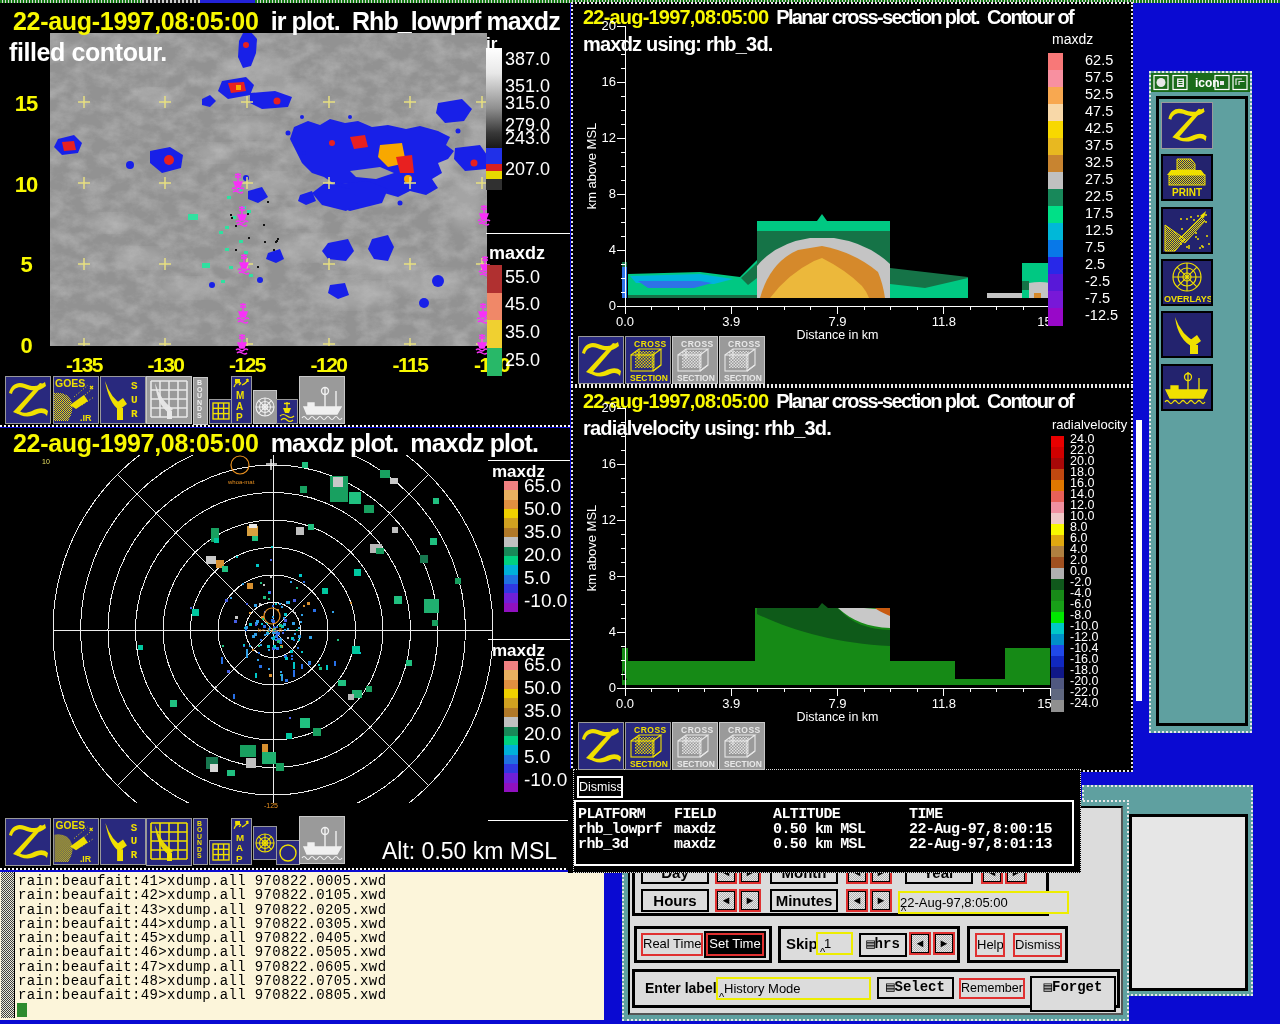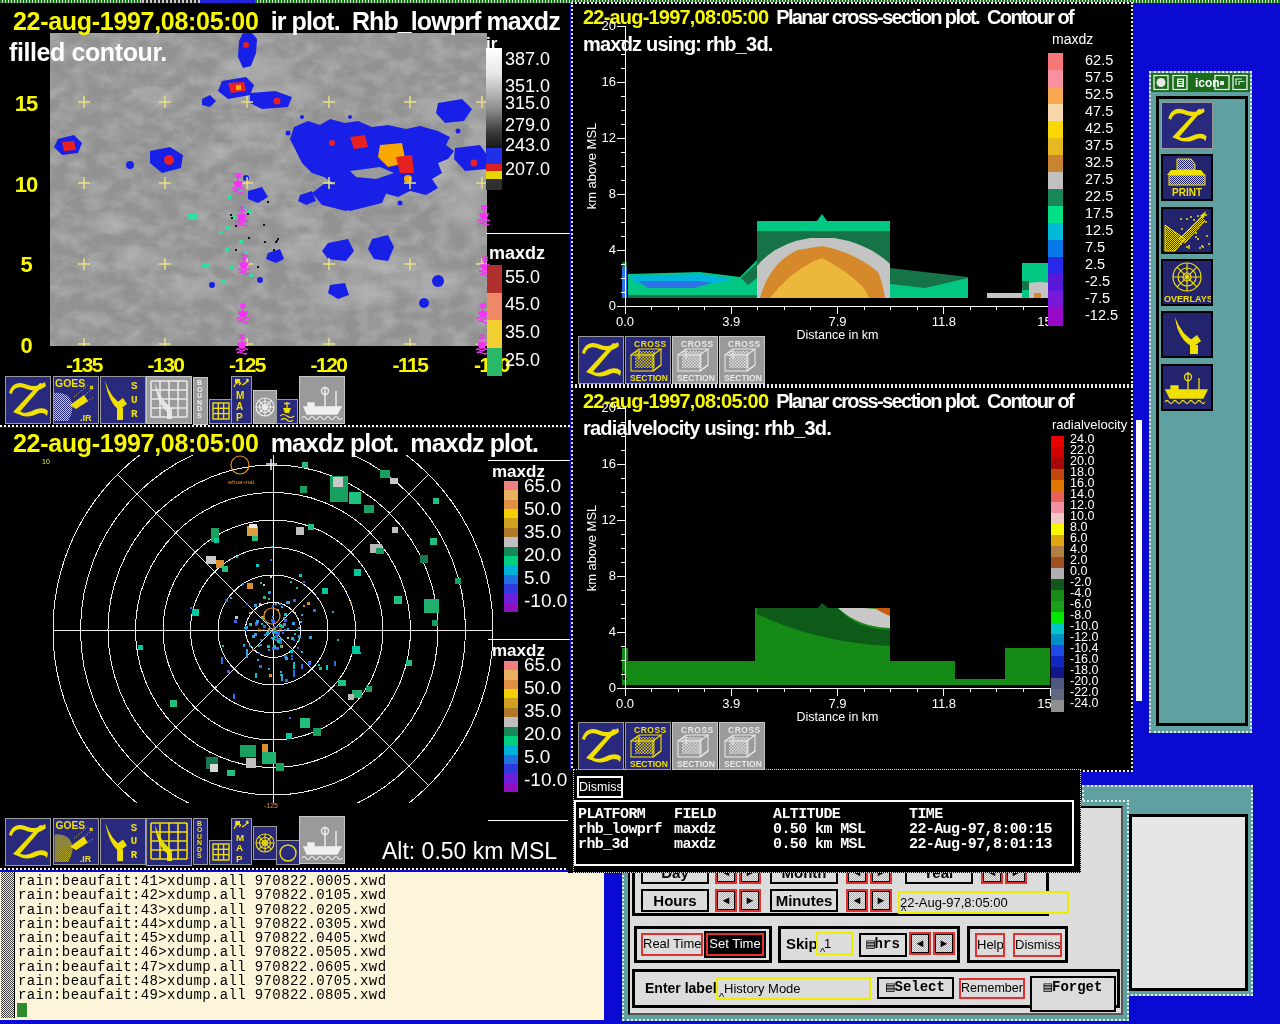--- a/index.html
+++ b/index.html
@@ -250,21 +250,21 @@
 <div class="ttl" style="left:486px;top:34px;font-size:17px;font-weight:bold">ir</div>
 <div class="abs" style="left:486px;top:48px;width:16px;height:100px;background:linear-gradient(180deg,#fff 0%,#e8e8e8 25%,#909090 60%,#383838 85%,#181818 100%)"></div>
 <div class="abs" style="left:486px;top:148px;width:16px;height:16px;background:#2030E8"></div>
 <div class="abs" style="left:486px;top:164px;width:16px;height:7px;background:#D82020"></div>
 <div class="abs" style="left:486px;top:171px;width:16px;height:8px;background:#E8D800"></div>
 <div class="abs" style="left:486px;top:179px;width:16px;height:11px;background:#303030"></div>
 <div class="abs" style="left:505px;top:49px;font-size:18px;color:#fff">387.0</div>
 <div class="abs" style="left:505px;top:76px;font-size:18px;color:#fff">351.0</div>
 <div class="abs" style="left:505px;top:93px;font-size:18px;color:#fff">315.0</div>
 <div class="abs" style="left:505px;top:115px;font-size:18px;color:#fff">279.0</div>
-<div class="abs" style="left:505px;top:135px;font-size:18px;color:#fff">243.0</div>
+<div class="abs" style="left:505px;top:128px;font-size:18px;color:#fff">243.0</div>
 <div class="abs" style="left:505px;top:159px;font-size:18px;color:#fff">207.0</div>
 <div class="abs" style="left:486px;top:233px;width:84px;height:1px;background:#fff"></div>
 <div class="ttl" style="left:489px;top:243px;font-size:18px">maxdz</div>
 <div class="abs" style="left:487px;top:265.0px;width:15px;height:28px;background:#B03030"></div>
 <div class="abs" style="left:487px;top:292.5px;width:15px;height:28px;background:#F08868"></div>
 <div class="abs" style="left:487px;top:320.0px;width:15px;height:28px;background:#F0D030"></div>
 <div class="abs" style="left:487px;top:347.5px;width:15px;height:28px;background:#28B868"></div>
 <div class="abs" style="left:505px;top:267px;font-size:18px;color:#fff">55.0</div>
 <div class="abs" style="left:505px;top:294px;font-size:18px;color:#fff">45.0</div>
 <div class="abs" style="left:505px;top:322px;font-size:18px;color:#fff">35.0</div>

